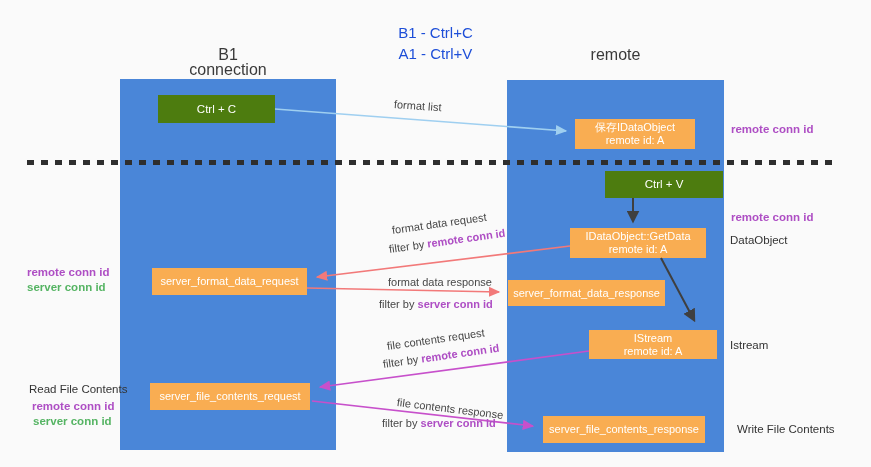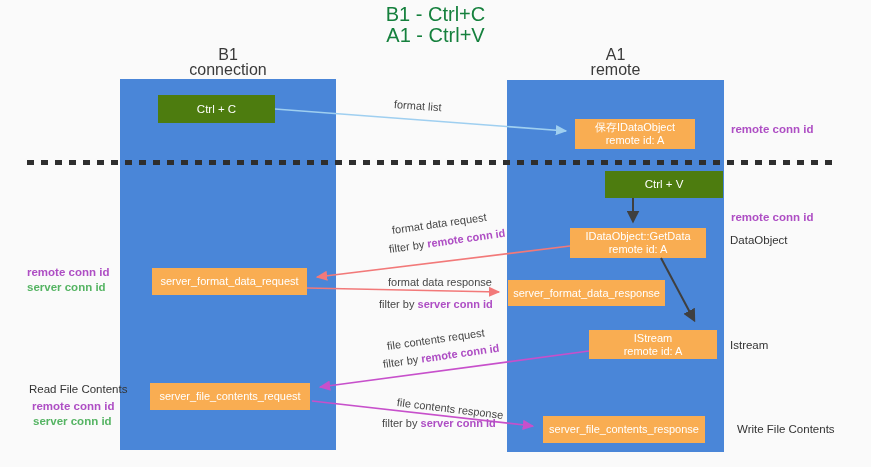--- a/index.html
+++ b/index.html
@@ -5,22 +5,22 @@
   * { margin: 0; padding: 0; box-sizing: border-box; }
   html,body { background:#f2f2f2; }
   .canvas {
     position: relative;
     width: 871px; height: 467px;
     background: #fafafa;
     font-family: "Liberation Sans", sans-serif;
     overflow: hidden;
   }
   .title {
-    position: absolute; top: 4px; left: 0; width: 100%;
-    text-align: center; font-size: 20px; line-height: 21px; color: #15803d;
+    position: absolute; top: 22px; left: 0; width: 100%;
+    text-align: center; font-size: 15px; line-height: 21px; color: #1d4ed8;
   }
   .col-header {
     position: absolute; top: 47px;
     text-align: center; font-size: 16px; line-height: 15px; color: #3a3a3a;
   }
   .col-header.left  { left: 120px; width: 216px; }
   .col-header.right { left: 507px; width: 217px; }
   .lane {
     position: absolute; background: #4a86d8;
   }
@@ -68,21 +68,20 @@
   <div class="title">
     <div>B1 - Ctrl+C</div>
     <div>A1 - Ctrl+V</div>
   </div>
 
   <div class="col-header left">
     <div>B1</div>
     <div>connection</div>
   </div>
   <div class="col-header right">
-    <div>A1</div>
     <div>remote</div>
   </div>
 
   <div class="lane left"></div>
   <div class="lane right"></div>
 
   <div class="dashed-line"></div>
 
   <div class="node green n-ctrl-c">
     <div>Ctrl + C</div>

